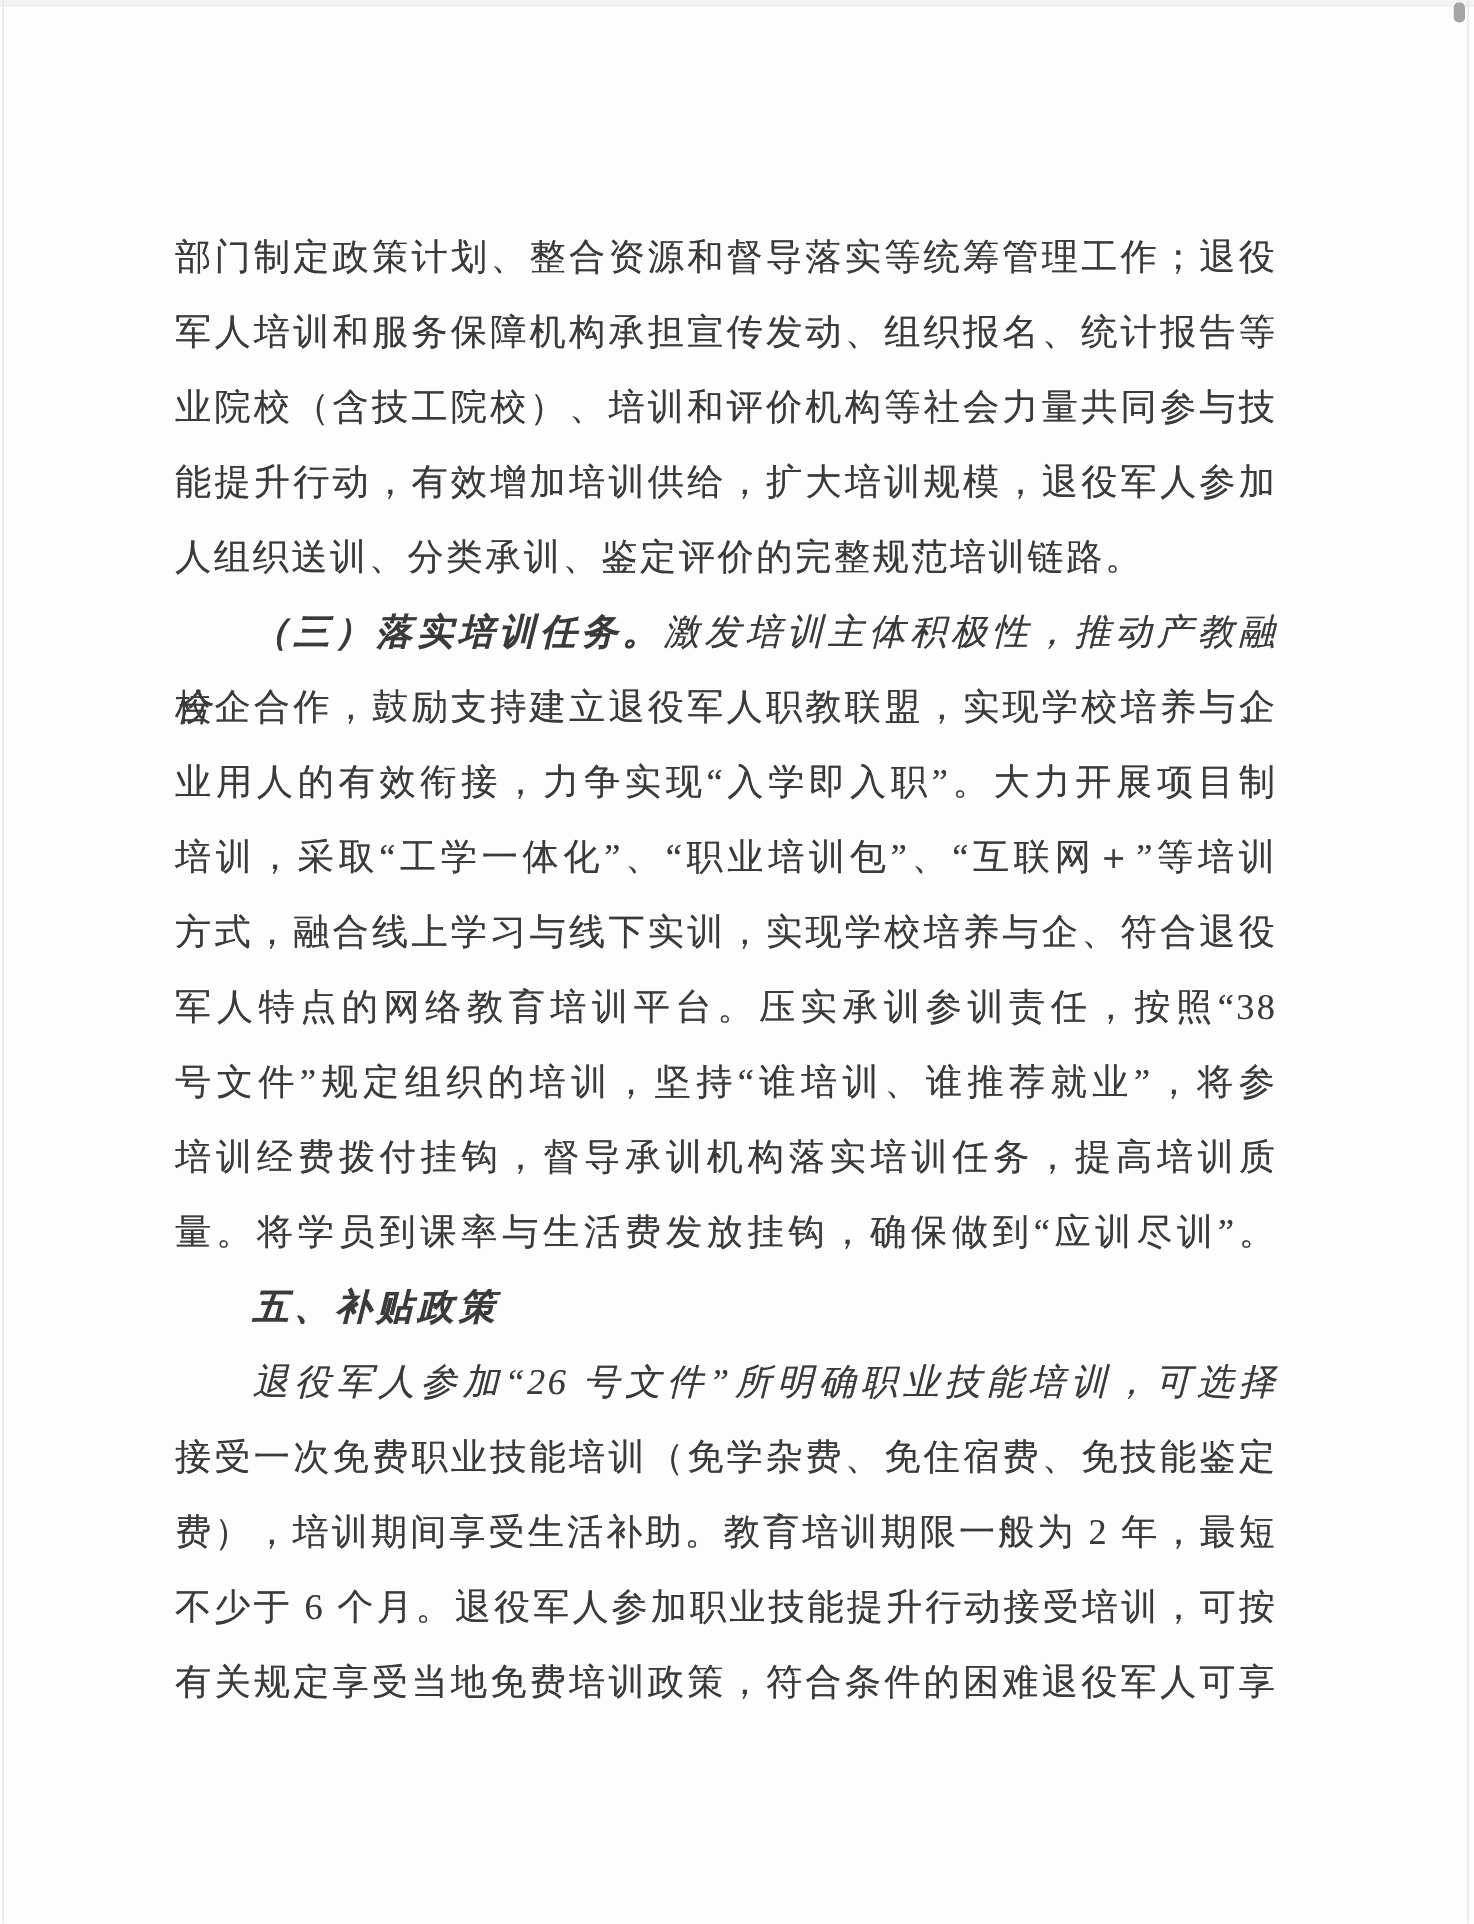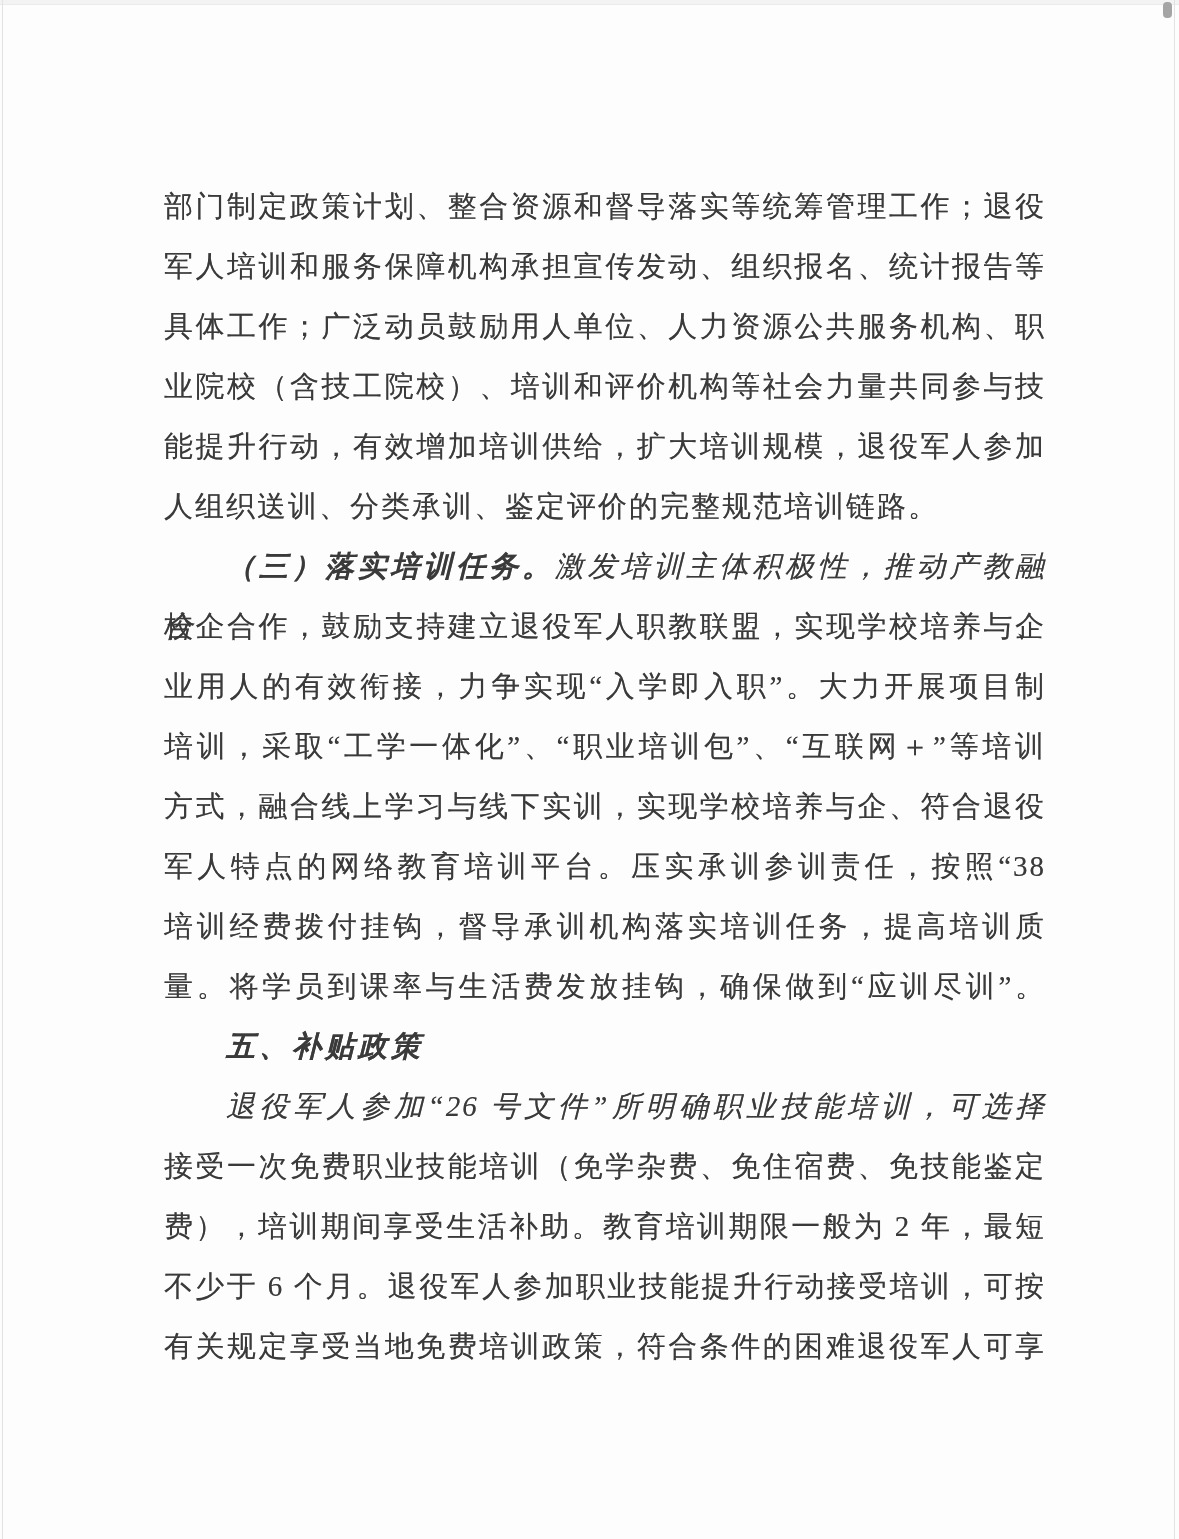--- a/index.html
+++ b/index.html
@@ -46,21 +46,21 @@
     top: 2px;
     right: 7px;
     width: 9px;
     height: 16px;
     background: var(--thumb);
     border-radius: 4px;
   }
   .text-block {
     position: absolute;
     top: 176px;
-    left: 164px;
+    left: 140px;
     width: 882px;
     color: var(--text);
   }
   .line {
     height: 60px;
     line-height: 60px;
     font-size: 29px;
     letter-spacing: 2px;
     white-space: normal;
     
@@ -83,30 +83,30 @@
 <body>
 
 <div class="viewport">
   <div class="top-strip"></div>
   <div class="edge-left"></div>
   <div class="edge-right"></div>
   <div class="scroll-thumb"></div>
   <div class="text-block" id="doc-lines">
       <div class="line j"><span>部门制定政策计划、整合资源和督导落实等统筹管理工作；退役</span></div>
       <div class="line j"><span>军人培训和服务保障机构承担宣传发动、组织报名、统计报告等</span></div>
-      <div class="line j"><span>具体工作；广泛动员鼓励用人单位、人力资源公共服务机构、职</span></div>
       <div class="line j"><span>业院校（含技工院校）、培训和评价机构等社会力量共同参与技</span></div>
       <div class="line j"><span>能提升行动，有效增加培训供给，扩大培训规模，退役军人参加</span></div>
       <div class="line"><span>人组织送训、分类承训、鉴定评价的完整规范培训链路。</span></div>
       <div class="line j ind"><span class="seg-b">（三）落实培训任务。</span><span>激发培训主体积极性，推动产教融合、</span></div>
       <div class="line j"><span>校企合作，鼓励支持建立退役军人职教联盟，实现学校培养与企</span></div>
       <div class="line j"><span>业用人的有效衔接，力争实现“入学即入职”。大力开展项目制</span></div>
       <div class="line j"><span>培训，采取“工学一体化”、“职业培训包”、“互联网＋”等培训</span></div>
       <div class="line j"><span>方式，融合线上学习与线下实训，实现学校培养与企、符合退役</span></div>
       <div class="line j"><span>军人特点的网络教育培训平台。压实承训参训责任，按照“38</span></div>
+      <div class="line j"><span>号文件”规定组织的培训，坚持“谁培训、谁推荐就业”，将参</span></div>
       <div class="line j"><span>培训经费拨付挂钩，督导承训机构落实培训任务，提高培训质</span></div>
       <div class="line j"><span>量。将学员到课率与生活费发放挂钩，确保做到“应训尽训”。</span></div>
       <div class="line ind hd"><span class="seg-b">五、补贴政策</span></div>
       <div class="line j ind"><span>退役军人参加“26 号文件”所明确职业技能培训，可选择</span></div>
       <div class="line j"><span>接受一次免费职业技能培训（免学杂费、免住宿费、免技能鉴定</span></div>
       <div class="line j"><span>费），培训期间享受生活补助。教育培训期限一般为 2 年，最短</span></div>
       <div class="line j"><span>不少于 6 个月。退役军人参加职业技能提升行动接受培训，可按</span></div>
       <div class="line j"><span>有关规定享受当地免费培训政策，符合条件的困难退役军人可享</span></div>
     </div>
 </div>

